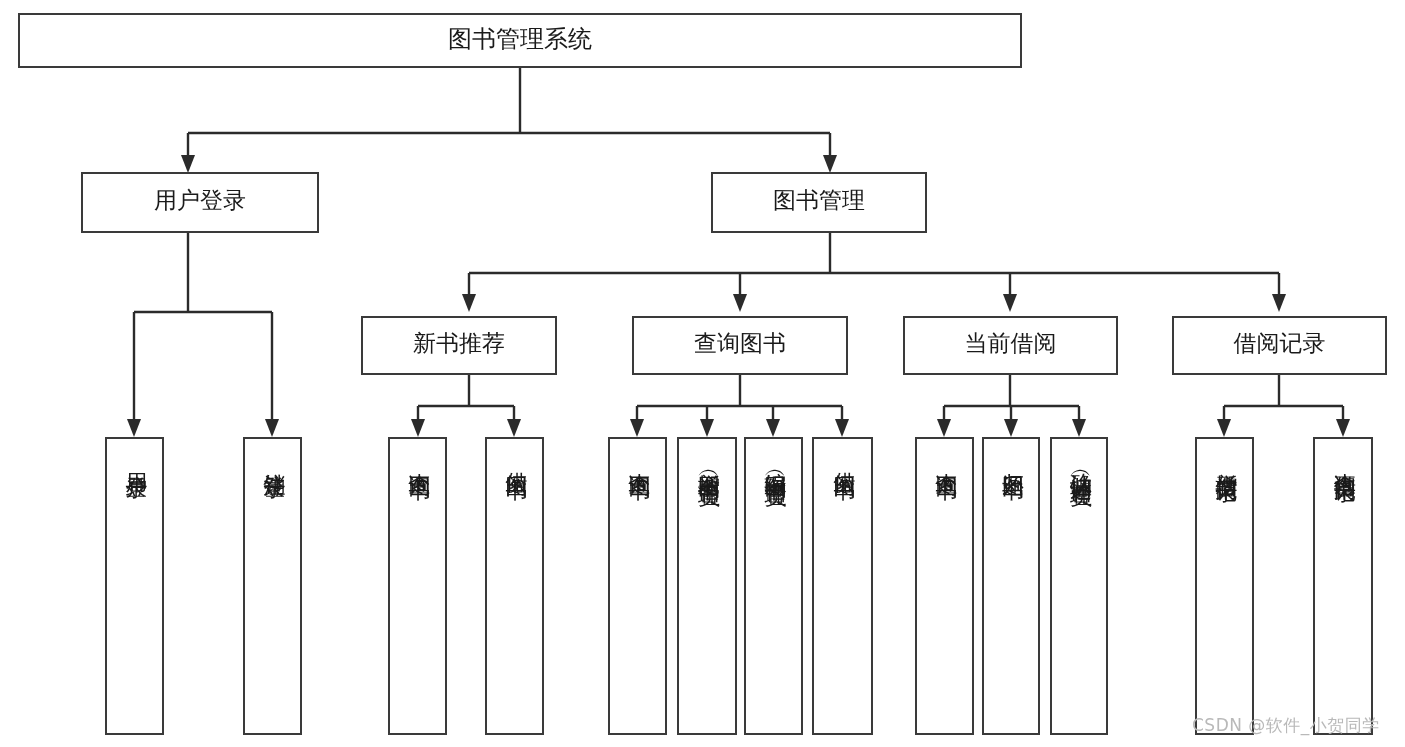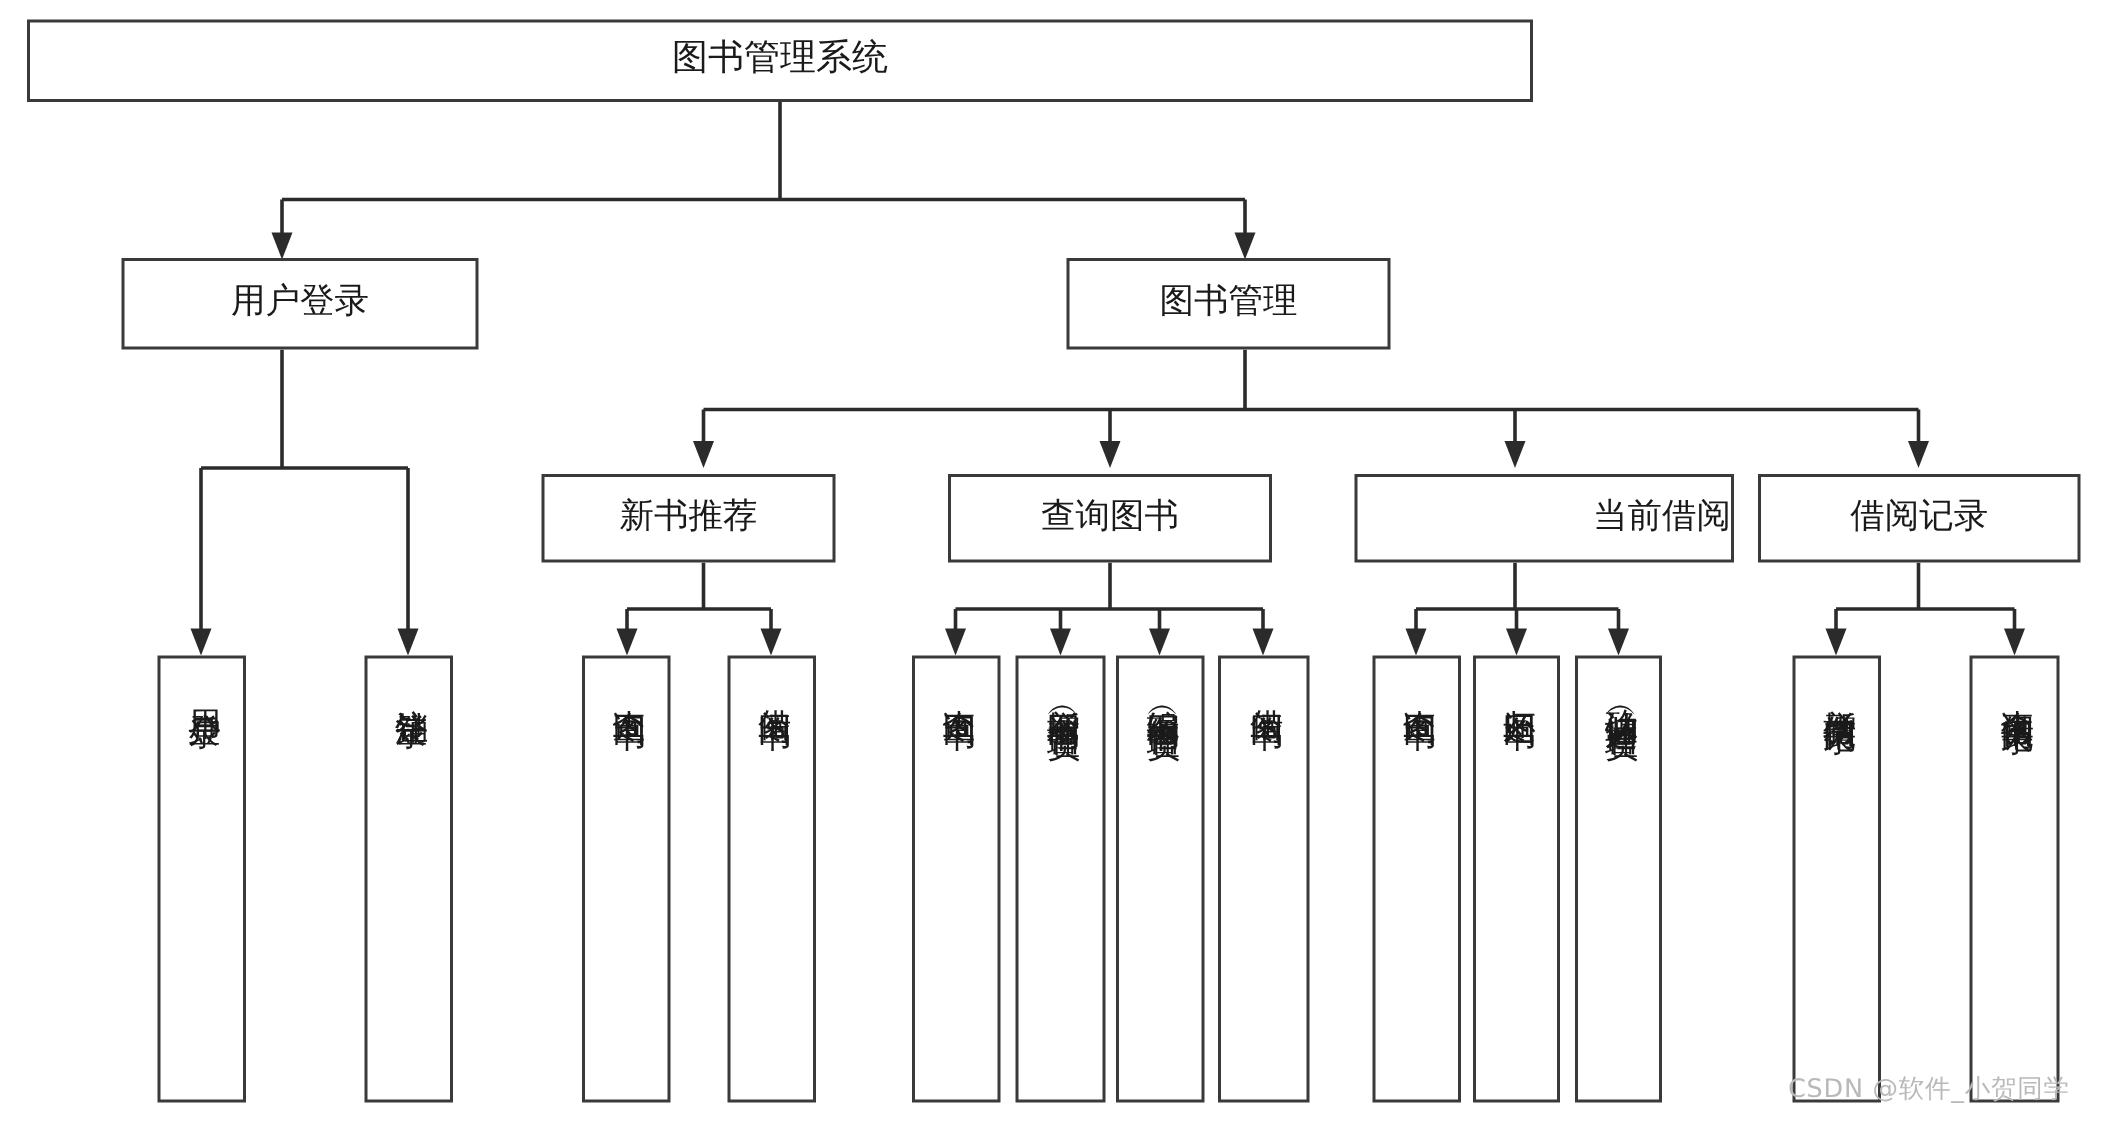--- a/index.html
+++ b/index.html
@@ -159,21 +159,21 @@
   <div class="node horiz" style="left:711px; top:172px; width:216px; height:61px;">
     <span class="node-label">图书管理</span>
   </div>
 
   <div class="node horiz" style="left:361px; top:316px; width:196px; height:59px;">
     <span class="node-label">新书推荐</span>
   </div>
   <div class="node horiz" style="left:632px; top:316px; width:216px; height:59px;">
     <span class="node-label">查询图书</span>
   </div>
-  <div class="node horiz" style="left:903px; top:316px; width:253px; height:59px;justify-content:flex-end;">
+  <div class="node horiz" style="left:903px; top:316px; width:215px; height:59px;">
     <span class="node-label">当前借阅</span>
   </div>
   <div class="node horiz" style="left:1172px; top:316px; width:215px; height:59px;">
     <span class="node-label">借阅记录</span>
   </div>
 
   <div class="node vert" style="left:105px; top:437px; width:59px; height:298px;">
     <span class="node-label">用户登录</span>
   </div>
   <div class="node vert" style="left:243px; top:437px; width:59px; height:298px;">

